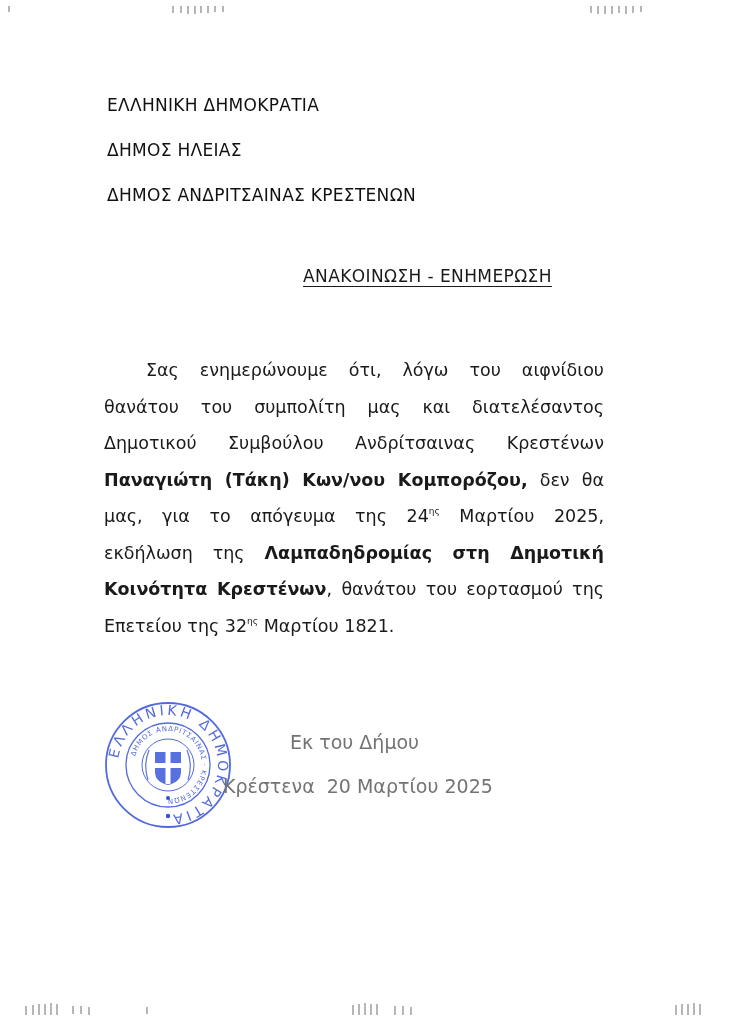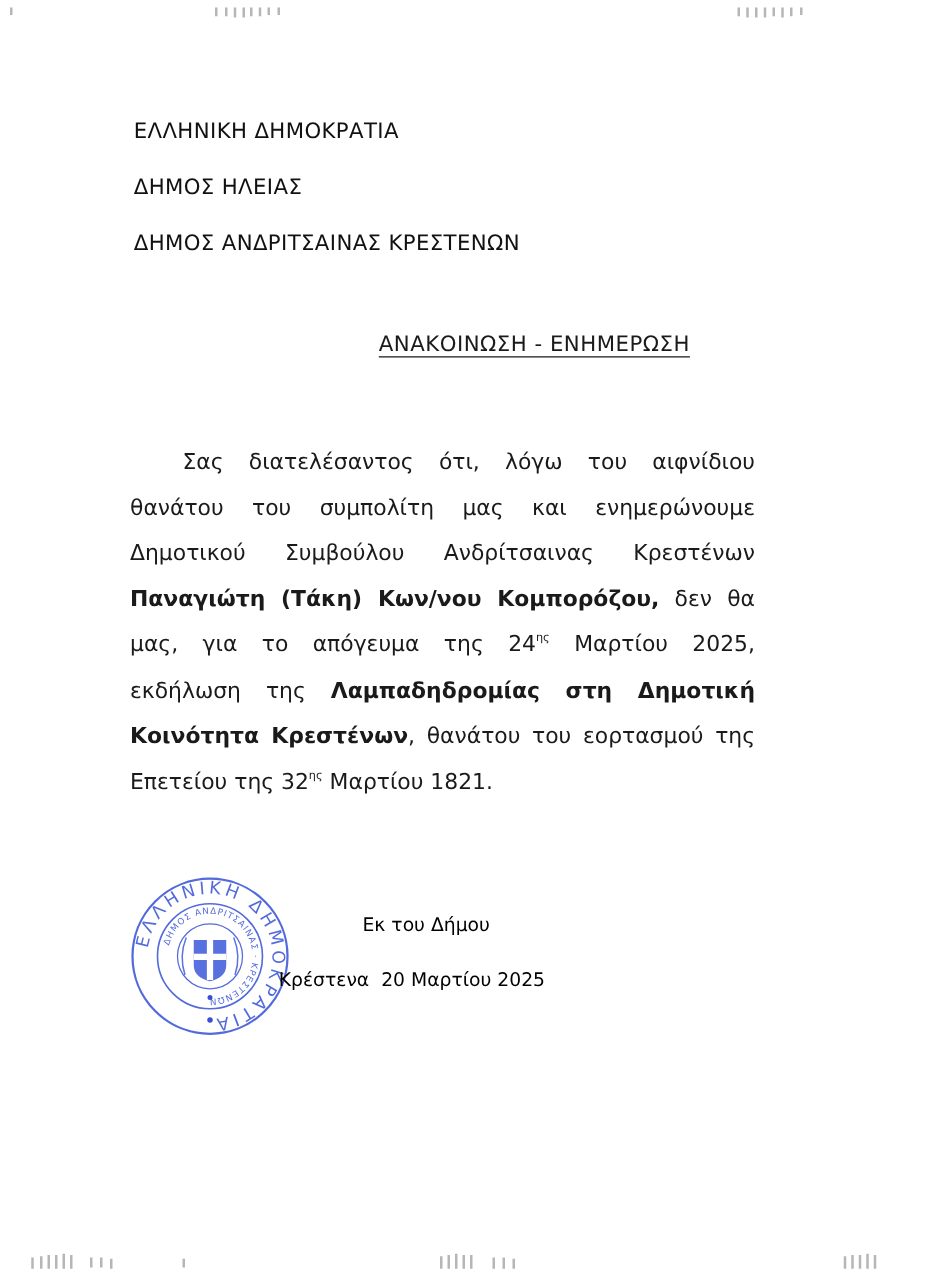--- a/index.html
+++ b/index.html
@@ -78,22 +78,22 @@
     b {
       font-weight: bold;
     }
     sup {
       font-size: 9px;
       vertical-align: 8px;
       line-height: 0;
     }
     .sign-line {
       position: absolute;
-      font-size: 15px;
-      color: #000000;
+      font-size: 19px;
+      color: #737373;
     }
     .stamp {
       position: absolute;
       left: 103px;
       top: 700px;
       width: 130px;
       height: 130px;
     }
   </style>
 </head>
@@ -121,22 +121,22 @@
 
 <div class="header-line" style="top:95px">ΕΛΛΗΝΙΚΗ ΔΗΜΟΚΡΑΤΙΑ</div>
 <div class="header-line" style="top:140px">ΔΗΜΟΣ ΗΛΕΙΑΣ</div>
 <div class="header-line" style="top:185px">ΔΗΜΟΣ ΑΝΔΡΙΤΣΑΙΝΑΣ ΚΡΕΣΤΕΝΩΝ</div>
 
 <div class="title">
   <span>ΑΝΑΚΟΙΝΩΣΗ - ΕΝΗΜΕΡΩΣΗ</span>
 </div>
 
 <div class="body-para">
-  <span class="body-line first">Σας διατελέσαντος ότι, λόγω του αιφνίδιου</span>
-  <span class="body-line">θανάτου του συμπολίτη μας και ενημερώνουμε</span>
+  <span class="body-line first">Σας ενημερώνουμε ότι, λόγω του αιφνίδιου</span>
+  <span class="body-line">θανάτου του συμπολίτη μας και διατελέσαντος</span>
   <span class="body-line">Δημοτικού Συμβούλου Ανδρίτσαινας Κρεστένων</span>
   <span class="body-line"><b>Παναγιώτη (Τάκη) Κων/νου Κομπορόζου,</b> <span>δεν θα</span></span>
   <span class="body-line"><span>μας, για το απόγευμα της 24</span><sup>ης</sup> <span>Μαρτίου 2025,</span></span>
   <span class="body-line"><span>εκδήλωση της</span> <b>Λαμπαδηδρομίας στη Δημοτική</b></span>
   <span class="body-line"><b>Κοινότητα Κρεστένων</b><span>, θανάτου του εορτασμού της</span></span>
   <span class="body-line last"><span>Επετείου της 32</span><sup>ης</sup> <span>Μαρτίου 1821.</span></span>
 </div>
 
 <div class="stamp">
   <svg width="130" height="130" viewBox="0 0 130 130">

